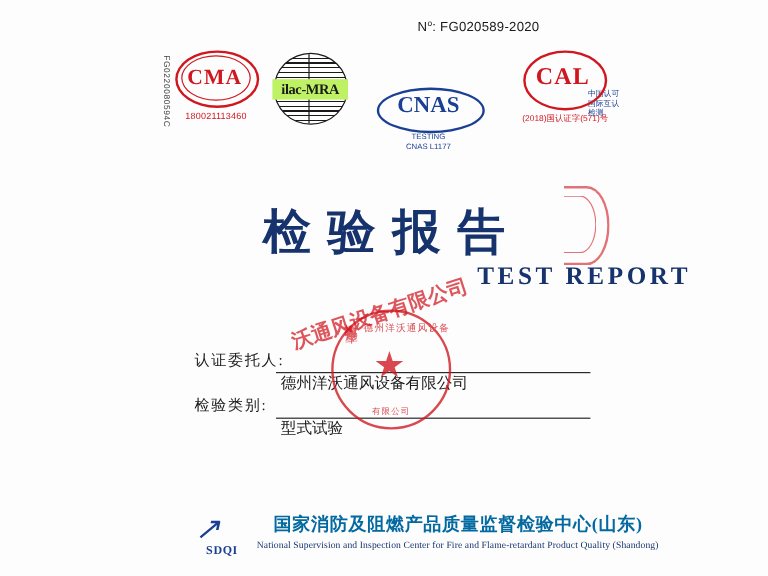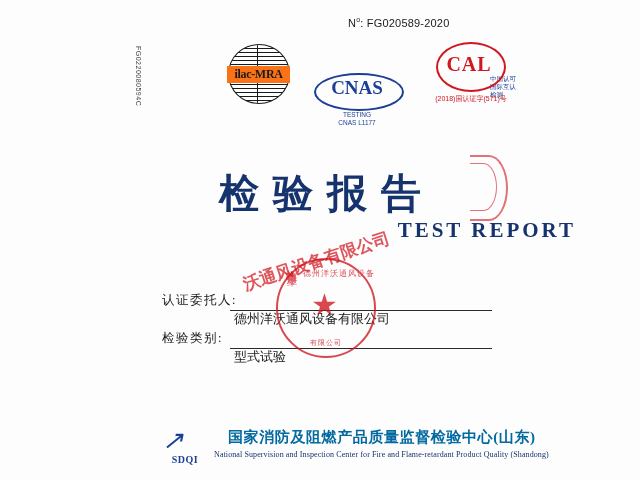--- a/index.html
+++ b/index.html
@@ -142,21 +142,21 @@
   .ilac .ilac-band {
     position: absolute;
     left: -1px;
     top: 22px;
     width: 63px;
     text-align: center;
     font-family: "Liberation Serif", serif;
     font-weight: bold;
     font-size: 12px;
     color: #1a1a1a;
-    background: #f97316;
+    background: #bef264;
     padding: 1px 0;
     letter-spacing: -0.3px;
   }
 
   
   .cnas {
     position: absolute;
     left: 182px;
     top: 6px;
     width: 96px;
@@ -476,20 +476,26 @@
 <div class="page">
 
   <div class="report-no">
     <span class="no-label">N<sup>o</sup></span><span>: FG020589-2020</span>
   </div>
 
   <div class="logo-strip">
 
     <div class="vcode">FG0220080594C</div>
 
+    <div class="cma">
+      <div class="ring"></div>
+      <div class="ring2"></div>
+      <div class="cma-text">CMA</div>
+      <div class="cma-code">180021113460</div>
+    </div>
 
     <div class="ilac">
       <div class="globe"></div>
       <div class="ilac-band">ilac-MRA</div>
     </div>
 
     <div class="cnas">
       <div class="cnas-oval"></div>
       <div class="cnas-word">CNAS</div>
       <div class="cnas-sub" style="white-space:pre-line">TESTING

